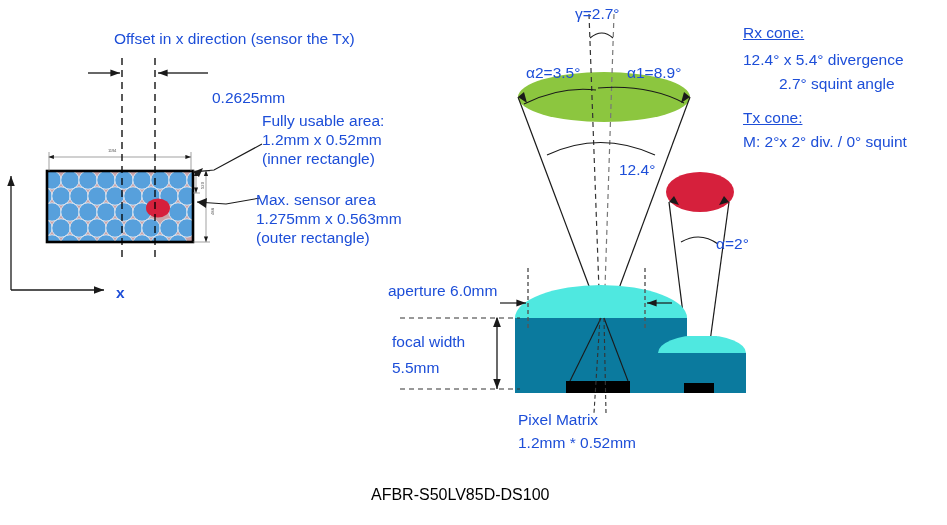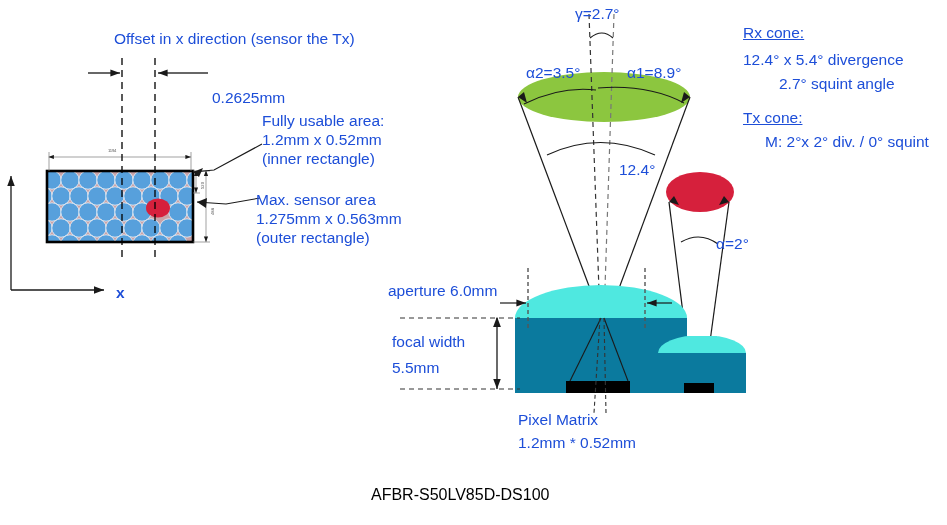--- a/index.html
+++ b/index.html
@@ -274,17 +274,17 @@
   <div class="txt t16" style="left:392px; top:358px;">5.5mm</div>
 
   <div class="txt t16" style="left:518px; top:410px;">Pixel Matrix</div>
   <div class="txt t16" style="left:518px; top:433px;">1.2mm * 0.52mm</div>
 
   <div class="txt t16 underline" style="left:743px; top:23px;">Rx cone:</div>
   <div class="txt t16" style="left:743px; top:50px;">12.4° x 5.4° divergence</div>
   <div class="txt t16" style="left:743px; top:74px;margin-left:36px;">2.7° squint angle</div>
 
   <div class="txt t16 underline" style="left:743px; top:108px;">Tx cone:</div>
-  <div class="txt t16" style="left:743px; top:132px;margin-left:22px;">M: 2°x 2° div. / 0° squint</div>
+  <div class="txt t16" style="left:743px; top:132px;">M: 2°x 2° div. / 0° squint</div>
 
   <div class="caption" style="left:371px; top:486px;">AFBR-S50LV85D-DS100</div>
 
 </div>
 
 </body></html>

